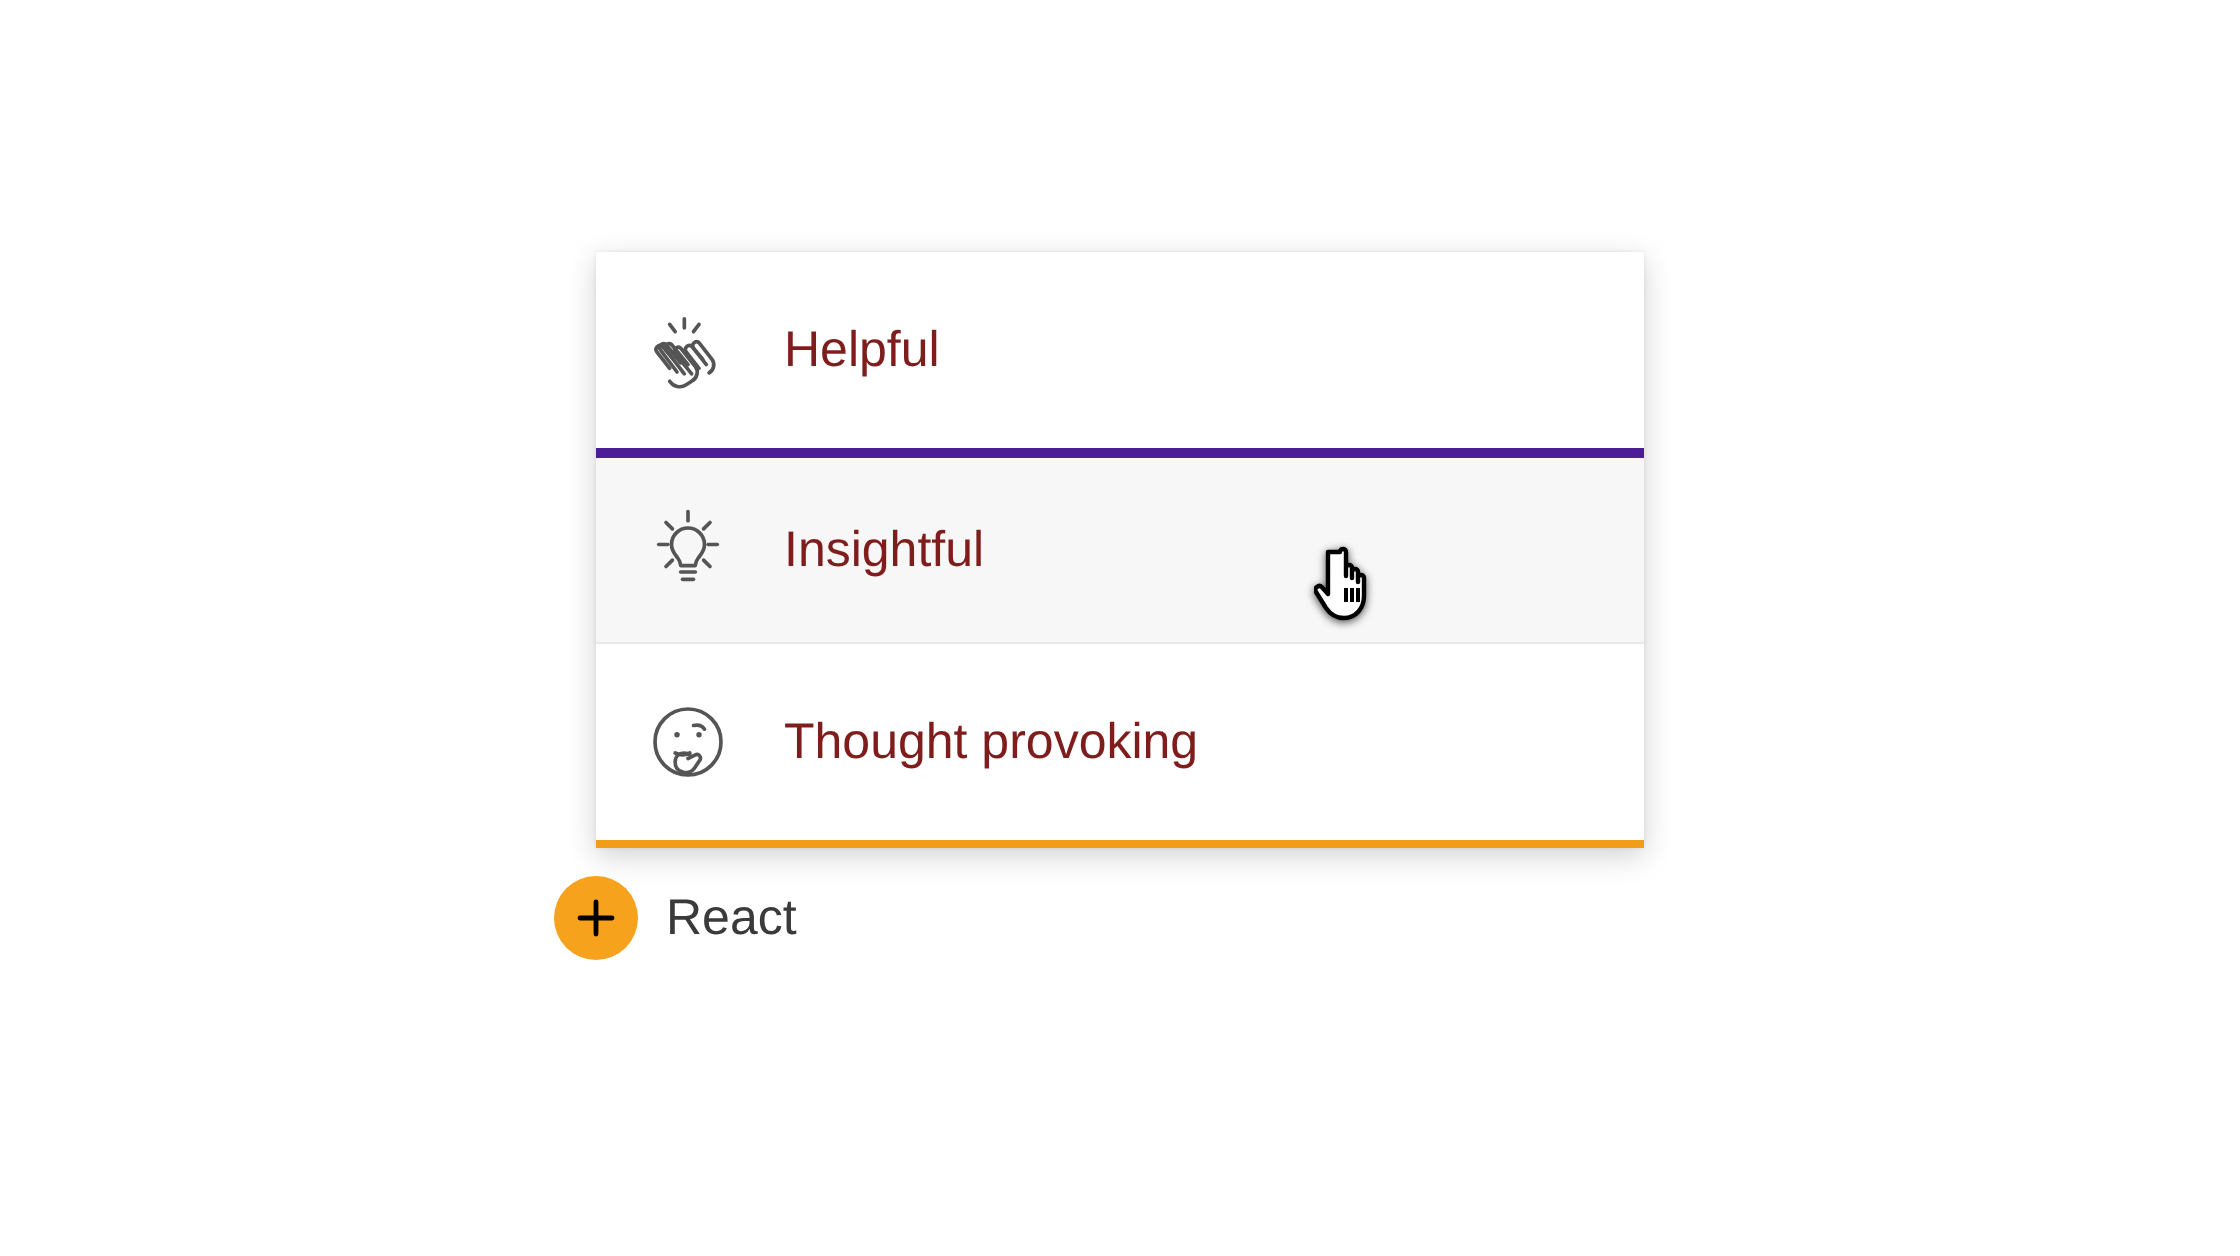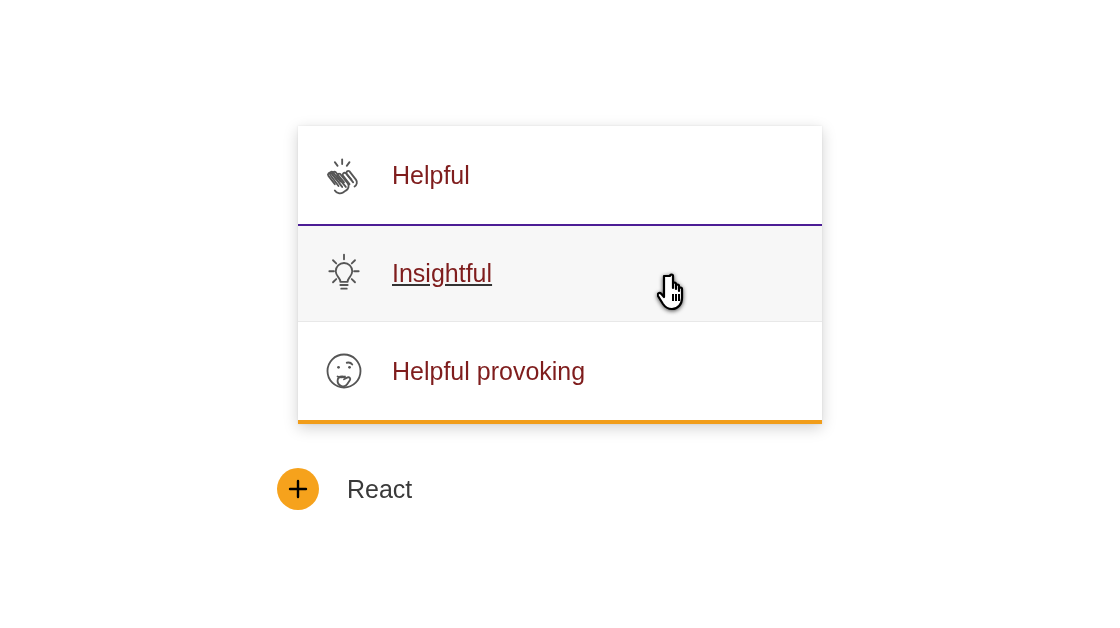--- a/index.html
+++ b/index.html
@@ -19,45 +19,44 @@
     display: flex;
     align-items: center;
     height: 98px;
     padding: 0 24px;
     gap: 26px;
     cursor: pointer;
     background: #fff;
   }
   .menu-item.hovered {
     background: #f7f7f7;
-    border-top: 2px solid #4c1d95;
+    border-top: 5px solid #4c1d95;
     border-bottom: 1px solid #e8e8e8;
-    text-decoration: underline;
   }
   .menu-item .icon {
     width: 44px;
     height: 44px;
     flex-shrink: 0;
     display: flex;
     align-items: center;
     justify-content: center;
   }
   .menu-item .label {
     font-size: 25px;
     color: #7f1d1d;
     font-weight: 400;
   }
 
   .react-row {
     position: absolute;
     left: 277px;
-    top: 468px;
+    top: 438px;
     display: flex;
     align-items: center;
-    gap: 28px;
+    gap: 14px;
     cursor: pointer;
   }
   .react-plus {
     width: 42px;
     height: 42px;
     border-radius: 50%;
     background: #f6a21c;
     display: flex;
     align-items: center;
     justify-content: center;
@@ -135,21 +134,21 @@
           <circle cx="18" cy="20" r="1.5" fill="#555" stroke="none"></circle>
           <circle cx="30" cy="20" r="1.5" fill="#555" stroke="none"></circle>
 
           <path d="M27 15 q4 -1 6 2"></path>
 
           <path d="M17 30 q4 2 8 0"></path>
 
           <path d="M20 40 c-2-1-3-3-3-5 0-3 2-5 5-5 1 0 2 .3 2.8 .9 M24 33 l4-2 c1.8-.9 3.6 1.3 2.4 3 l-3 4.5 c-1.5 2.2-4.5 2.8-6.8 1.6"></path>
         </svg>
       </span>
-      <span class="label">Helpful provoking</span>
+      <span class="label">Thought provoking</span>
     </div>
 
   </div>
 
   <div class="react-row">
     <span class="react-plus">
       <svg width="20" height="20" viewBox="0 0 20 20">
         <line x1="10" y1="2" x2="10" y2="18" stroke="#000" stroke-width="2.4" stroke-linecap="round"></line>
         <line x1="2" y1="10" x2="18" y2="10" stroke="#000" stroke-width="2.4" stroke-linecap="round"></line>
       </svg>

